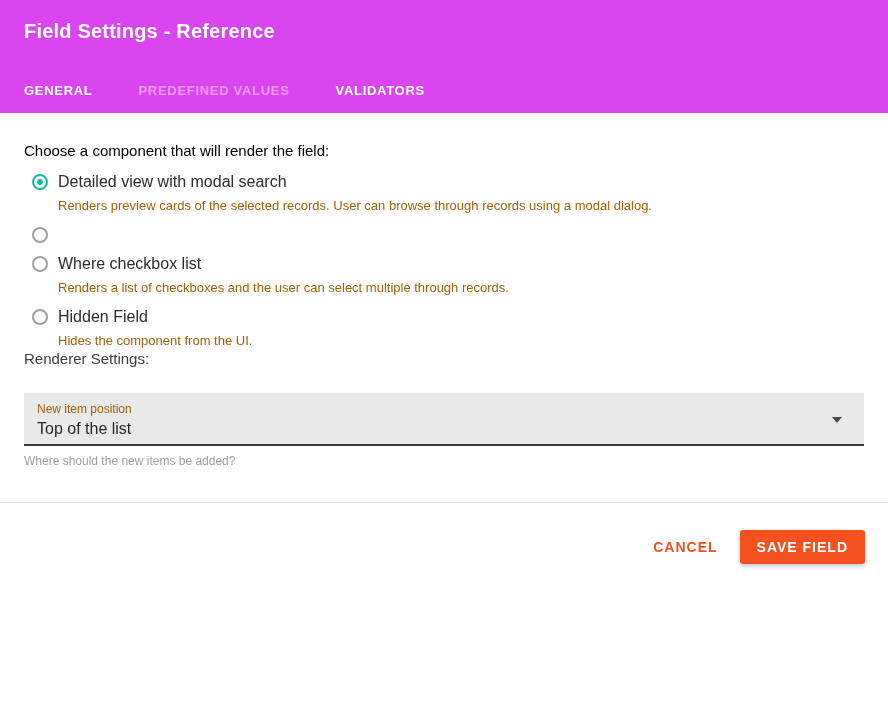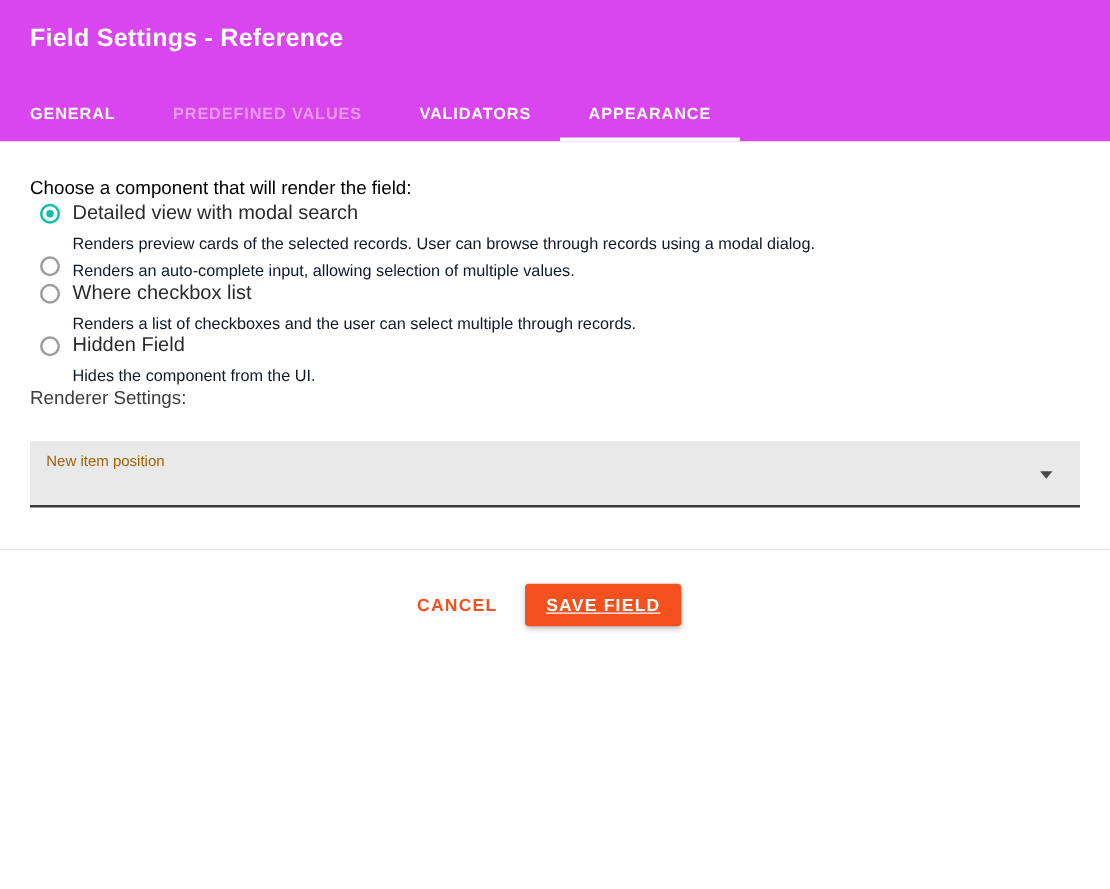--- a/index.html
+++ b/index.html
@@ -47,21 +47,21 @@
   
   .content { padding: 0 24px; }
   .section-title {
     margin-top: 28px;
     font-size: 15px;
     line-height: 20px;
     color: #000000;
   }
   .option {
     display: flex;
-    margin-top: 0;
+    margin-top: 11px;
     cursor: pointer;
   }
   .option:first-of-type { margin-top: 32px; }
   .radio {
     flex: 0 0 auto;
     width: 16px;
     height: 16px;
     border: 2px solid #9e9e9e;
     border-radius: 50%;
     margin: 2px 10px 0 8px;
@@ -77,21 +77,21 @@
   }
   .option-label {
     font-size: 16px;
     line-height: 20px;
     color: #2b2b2b;
   }
   .option-desc {
     margin-top: 6px;
     font-size: 13px;
     line-height: 16px;
-    color: #0f172a;
+    color: #a16207;
   }
 
   .renderer-heading {
     font-size: 15px;
     line-height: 20px;
     color: #3d3d3d;
   }
 
   
   .select-box {
@@ -131,21 +131,21 @@
   }
 
   
   .divider {
     margin-top: 33px;
     border-top: 1px solid #e4e4e4;
     width: 100%;
   }
   .footer {
     display: flex;
-    justify-content: center;
+    justify-content: flex-end;
     align-items: center;
     padding-right: 23px;
     margin-top: 26px;
   }
   .cancel-btn {
     background: none;
     border: none;
     color: #F4511E;
     font-family: inherit;
     font-size: 14px;
@@ -161,51 +161,48 @@
     border-radius: 3px;
     color: #ffffff;
     font-family: inherit;
     font-size: 14px;
     font-weight: 700;
     letter-spacing: 1px;
     padding: 0 17px;
     height: 34px;
     box-shadow: 0 2px 4px rgba(0,0,0,0.24);
     cursor: pointer;
-    text-decoration: underline;
   }
 </style>
 </head>
 <body>
 
 <div class="header">
   <div class="title">Field Settings - Reference</div>
   <div class="tabs">
     <div class="tab">GENERAL</div>
     <div class="tab dimmed">PREDEFINED VALUES</div>
     <div class="tab">VALIDATORS</div>
-    <div class="tab active">APPEARANCE</div>
   </div>
 </div>
 
 <div class="content">
   <div class="section-title">Choose a component that will render the field:</div>
 
   <div class="option selected">
     <div class="radio"></div>
     <div class="option-text">
       <div class="option-label">Detailed view with modal search</div>
       <div class="option-desc">Renders preview cards of the selected records. User can browse through records using a modal dialog.</div>
     </div>
   </div>
 
   <div class="option">
     <div class="radio"></div>
     <div class="option-text">
-      <div class="option-desc">Renders an auto-complete input, allowing selection of multiple values.</div>
     </div>
   </div>
 
   <div class="option">
     <div class="radio"></div>
     <div class="option-text">
       <div class="option-label">Where checkbox list</div>
       <div class="option-desc">Renders a list of checkboxes and the user can select multiple through records.</div>
     </div>
   </div>
@@ -215,22 +212,24 @@
     <div class="option-text">
       <div class="option-label">Hidden Field</div>
       <div class="option-desc">Hides the component from the UI.</div>
     </div>
   </div>
 
   <div class="renderer-heading">Renderer Settings:</div>
 
   <div class="select-box">
     <div class="select-label">New item position</div>
+    <div class="select-value">Top of the list</div>
     <div class="select-arrow"></div>
   </div>
+  <div class="select-helper">Where should the new items be added?</div>
 </div>
 
 <div class="divider"></div>
 
 <div class="footer">
   <button class="cancel-btn">CANCEL</button>
   <button class="save-btn">SAVE FIELD</button>
 </div>
 
 </body></html>

